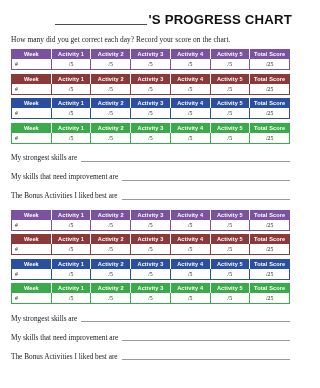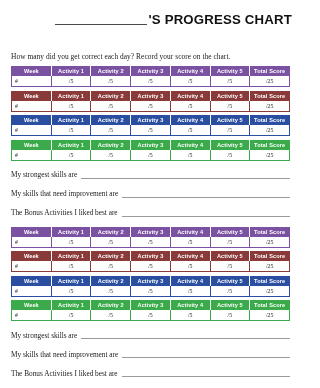--- a/index.html
+++ b/index.html
@@ -46,21 +46,21 @@
     font-size: 13.2px;
     letter-spacing: 0.2px;
     line-height: 13px;
     white-space: nowrap;
     color: #111;
   }
 
   
   .instruction {
     font-size: 7.4px;
-    margin: 23px 0 0 11px;
+    margin: 6px 0 0 11px;
     letter-spacing: 0.05px;
     color: #1a1a1a;
   }
 
   
   .tables-group {
     margin: 5px 0 0 0;
   }
   .chart-table {
     width: 279px;

